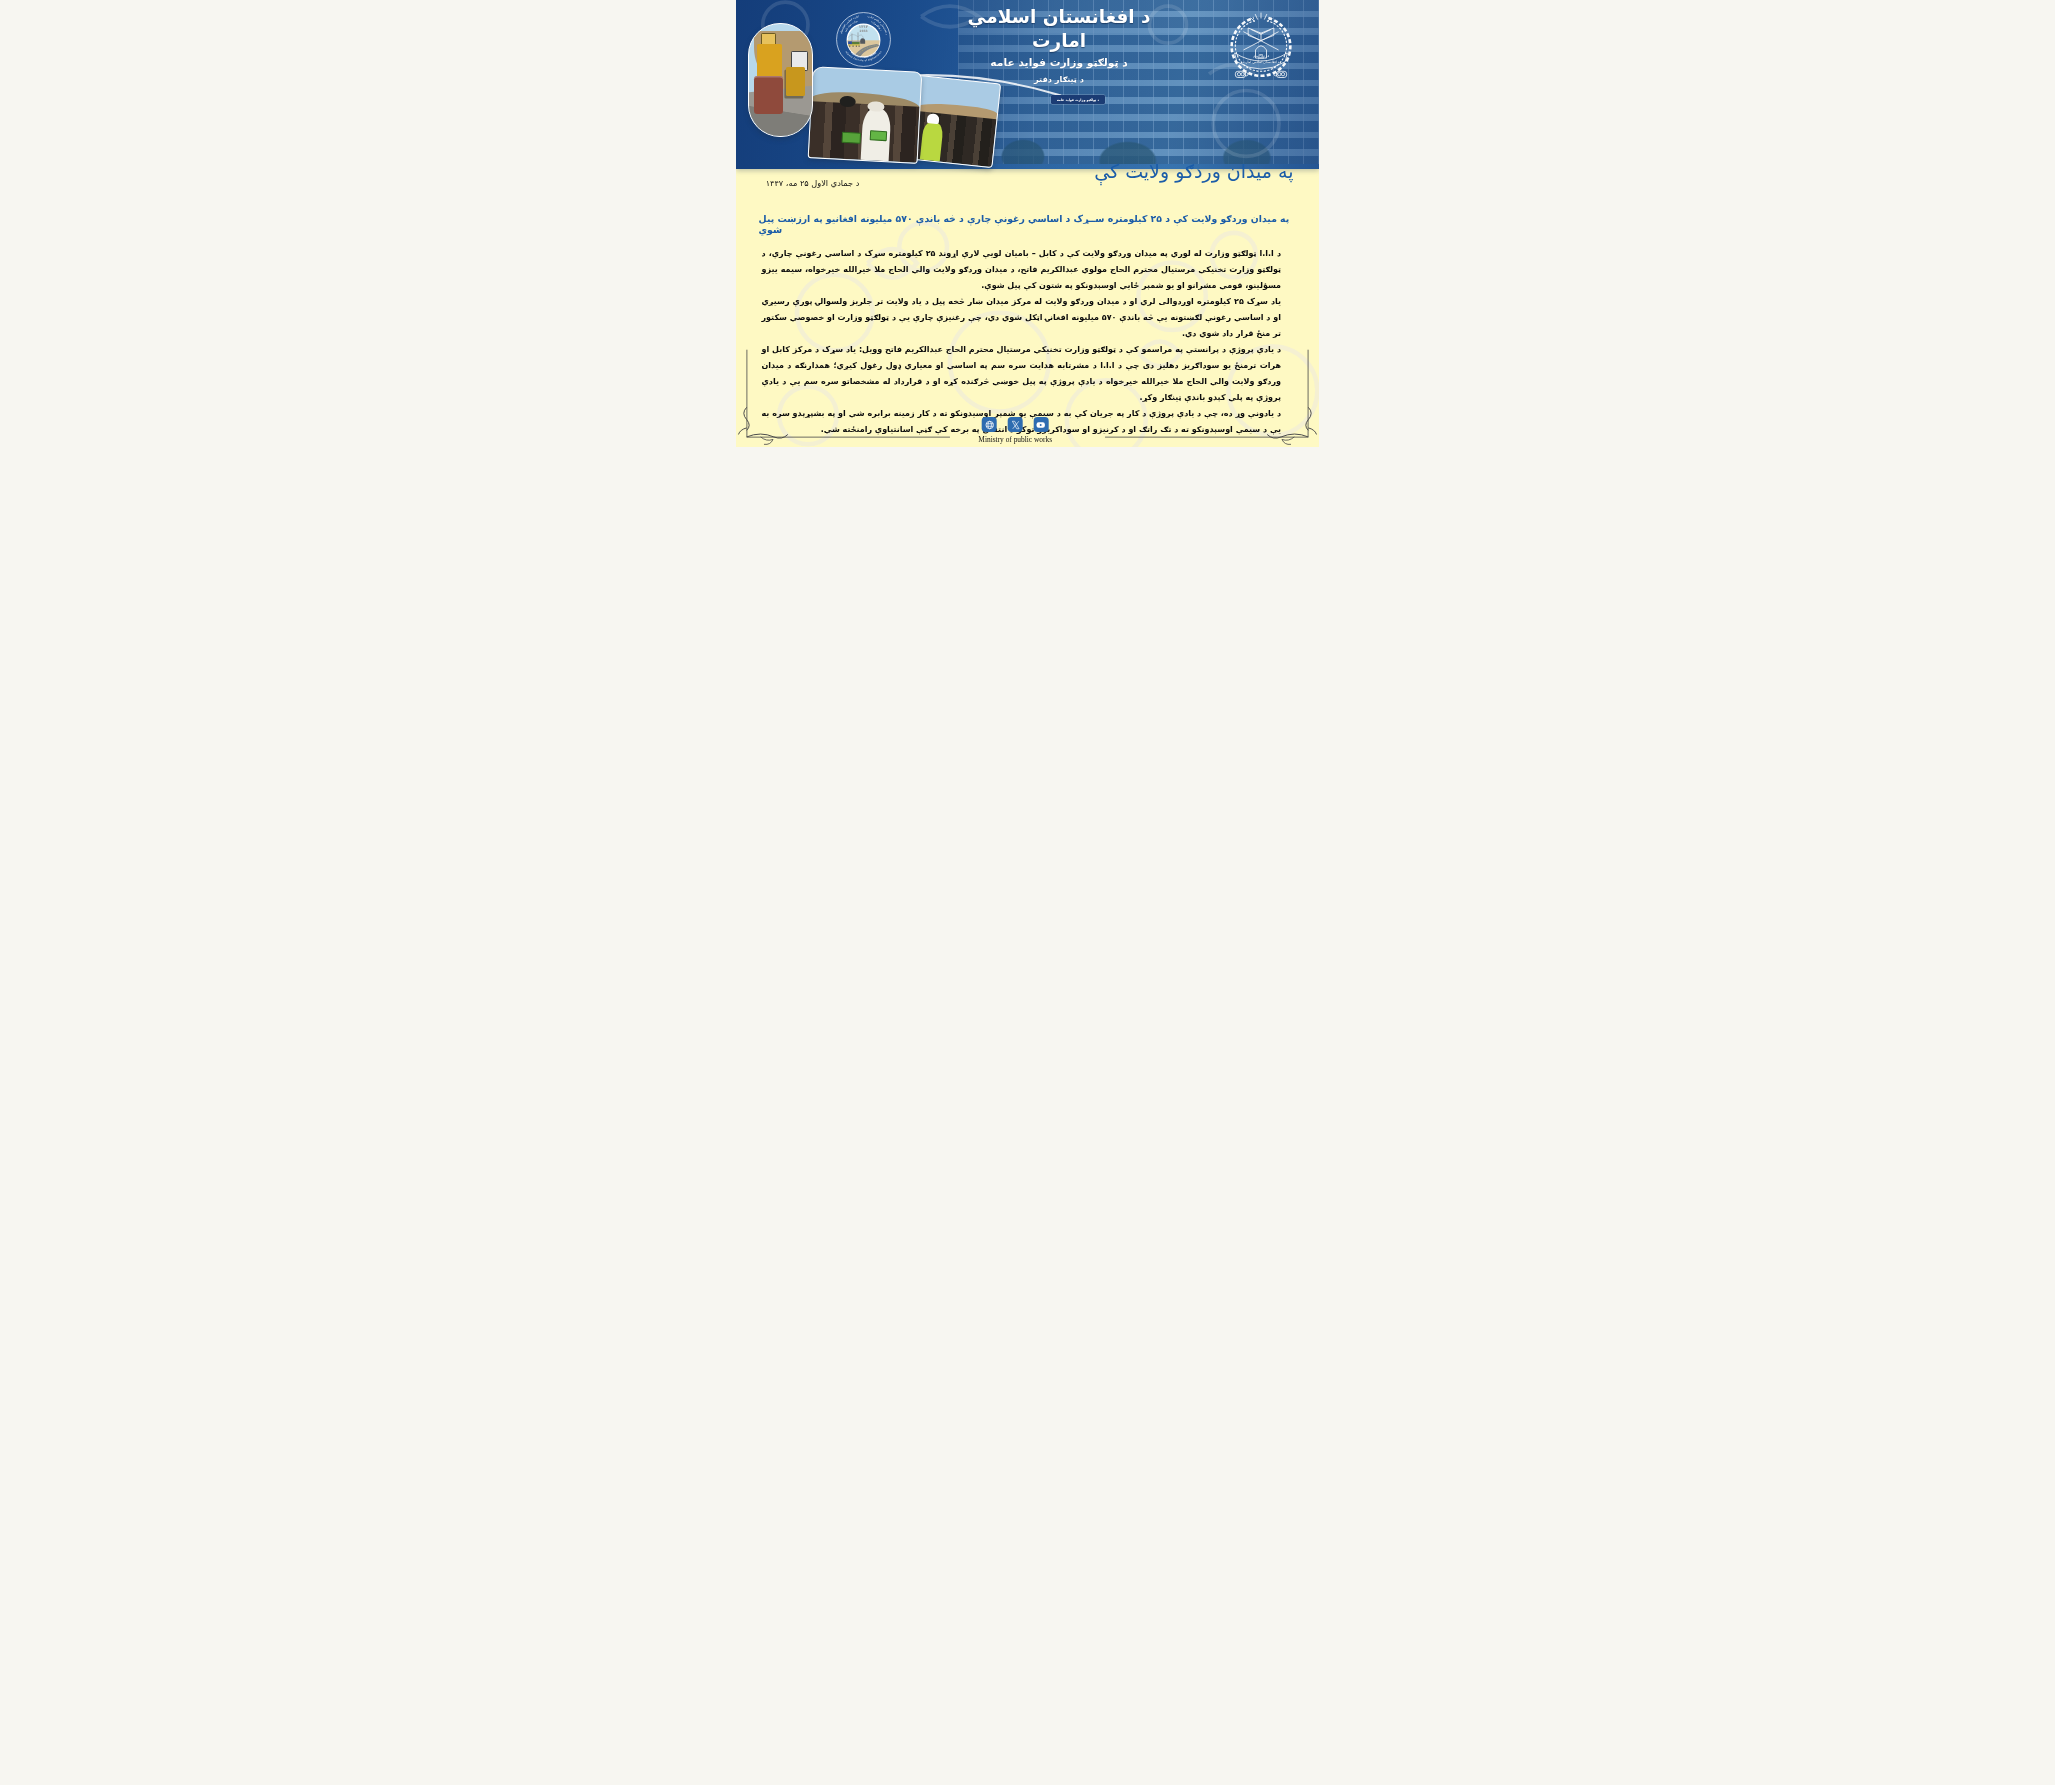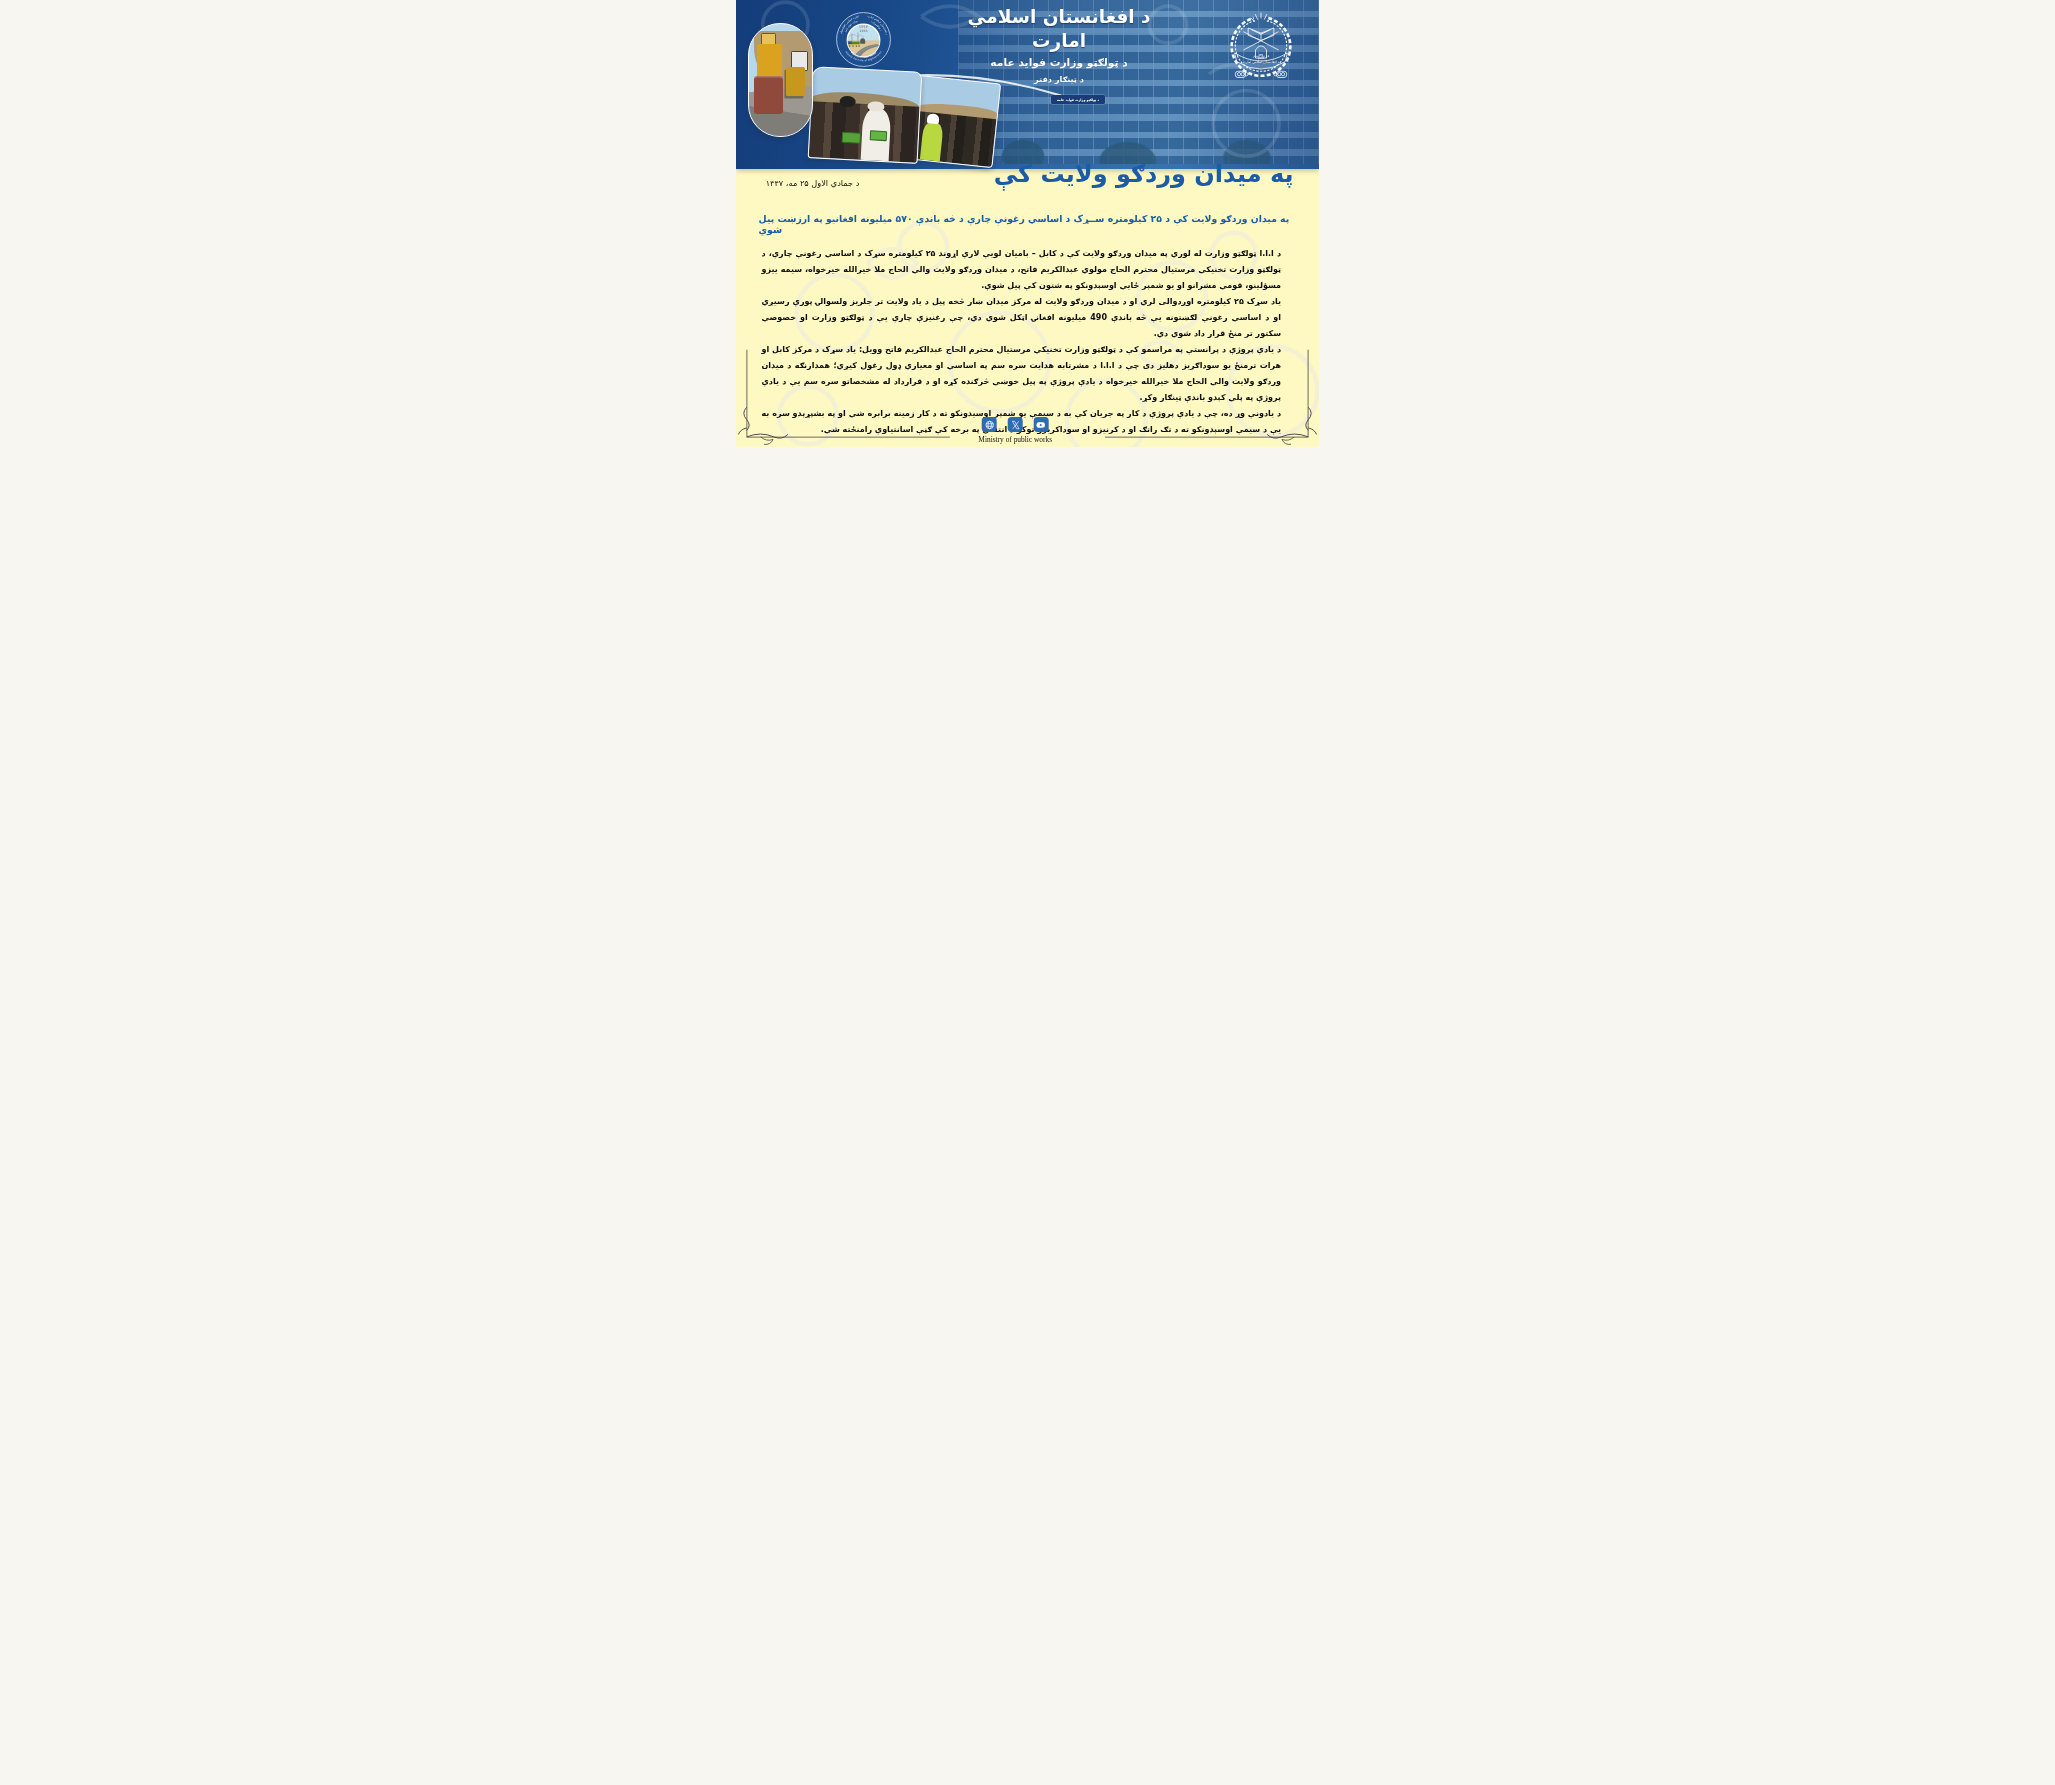--- a/index.html
+++ b/index.html
@@ -64,21 +64,21 @@
   .officials .gift1{position:absolute;left:30%;bottom:18%;width:15%;height:10%;background:#57a33a;border:0.4px solid #2f6b1e;border-radius:0.8px;}
   .officials .gift2{position:absolute;left:56%;bottom:22%;width:13%;height:9%;background:#63b545;border:0.4px solid #2f6b1e;border-radius:0.8px;}
   .photo.crowd{left:177px;top:79px;width:82px;height:83px;transform:rotate(6deg);border-radius:4.1px;z-index:4;background:#aacbe4;}
   .crowd .mnt{position:absolute;left:0;top:30%;width:100%;height:18%;background:#b49a70;border-radius:50% 30% 0 0;}
   .crowd .ppl{position:absolute;left:0;bottom:0;width:100%;height:58%;
     background:repeating-linear-gradient(90deg,#2f2924 0 10.7px,#4a4036 10.7px 16.4px,#23201c 16.4px 26px);}
   .crowd .vest{position:absolute;left:12%;bottom:0;width:24%;height:46%;background:#b9d840;border-radius:35% 35% 0 0;}
   .crowd .helmet{position:absolute;left:16%;bottom:44%;width:15%;height:13%;background:#fdfdfd;border-radius:50% 50% 20% 20%;}
   
   .date-line{position:absolute;left:29px;top:178px;width:95px;text-align:center;font-size:8.2px;font-weight:normal;color:#121212;z-index:7;direction:rtl;}
-  .headline{position:absolute;right:25.5px;top:160px;font-size:24px;font-weight:bold;color:#1b5ca8;z-index:7;direction:rtl;text-align:right;letter-spacing:0.2px;margin-left:31px;}
+  .headline{position:absolute;right:25.5px;top:160px;font-size:19px;font-weight:normal;color:#1b5ca8;z-index:7;direction:rtl;text-align:right;letter-spacing:0.2px;margin-left:31px;}
   .subheadline{position:absolute;left:22.6px;right:22.6px;top:213px;text-align:left;font-size:9.3px;font-weight:bold;color:#1b5ca8;z-index:7;direction:rtl;}
   .body-text{position:absolute;left:25.5px;right:38px;top:246px;z-index:7;direction:rtl;
     font-size:8px;font-weight:bold;color:#0c0c0c;line-height:2.0;text-align:justify;}
   .body-text p{margin:0;}
   
   .footer{position:absolute;left:0;right:0;top:417px;z-index:8;text-align:center;transform:translateX(-12.3px);}
   .icons{display:flex;justify-content:center;gap:10.7px;}
   .sicon{width:15px;height:15px;border-radius:3.7px;background:#2e6cb0;display:flex;align-items:center;justify-content:center;cursor:pointer;}
   .caption{margin-top:2.9px;font-family:"Liberation Serif","DejaVu Serif",serif;font-size:7.4px;color:#111;direction:ltr;}
   
@@ -222,21 +222,21 @@
   </div>
 
   <div class="date-line">د جمادي الاول ۲۵ مه، ۱۴۴۷</div>
 
   <div class="headline">په میدان وردګو ولایت کې</div>
 
   <div class="subheadline">په میدان وردګو ولایت کې د ۲۵ کیلومتره ســړک د اساسي رغونې چارې د څه باندې ۵۷۰ میلیونه افغانیو په ارزښت پیل شوي</div>
 
   <div class="body-text">
     <p>د ا.ا.ا ټولګټو وزارت له لوري په میدان وردګو ولایت کې د کابل – بامیان لویې لارې اړوند ۲۵ کیلومتره سړک د اساسي رغونې چارې، د ټولګټو وزارت تخنیکي مرستیال محترم الحاج مولوي عبدالکریم فاتح، د میدان وردګو ولایت والي الحاج ملا خیرالله خیرخواه، سیمه ییزو مسؤلینو، قومي مشرانو او یو شمېر ځایي اوسېدونکو په شتون کې پیل شوې.</p>
-    <p>یاد سړک ۲۵ کیلومتره اوږدوالی لري او د میدان وردګو ولایت له مرکز میدان ښار څخه پیل د یاد ولایت تر جلریز ولسوالۍ پورې رسیږي او د اساسي رغونې لګښتونه یې څه باندې 490 میلیونه افغانۍ اټکل شوي دي، چې رغنیزې چارې یې د ټولګټو وزارت او خصوصي سکتور تر منځ قرار داد شوي دي.</p>
+    <p>یاد سړک ۲۵ کیلومتره اوږدوالی لري او د میدان وردګو ولایت له مرکز میدان ښار څخه پیل د یاد ولایت تر جلریز ولسوالۍ پورې رسیږي او د اساسي رغونې لګښتونه یې څه باندې ۵۷۰ میلیونه افغانۍ اټکل شوي دي، چې رغنیزې چارې یې د ټولګټو وزارت او خصوصي سکتور تر منځ قرار داد شوي دي.</p>
     <p>د یادې پروژې د پرانستې په مراسمو کې د ټولګټو وزارت تخنیکي مرستیال محترم الحاج عبدالکریم فاتح وویل: یاد سړک د مرکز کابل او هرات ترمنځ یو سوداګریز دهلیز دی چې د ا.ا.ا د مشرتابه هدایت سره سم په اساسي او معیاري ډول رغول کیږي؛ همدارنګه د میدان وردګو ولایت والي الحاج ملا خیرالله خیرخواه د یادې پروژې په پیل خوښي څرګنده کړه او د قرارداد له مشخصاتو سره سم یې د یادې پروژې په پلي کېدو باندې ټینګار وکړ.</p>
     <p>د یادونې وړ ده، چې د یادې پروژې د کار په جریان کې به د سیمې یو شمېر اوسیدونکو ته د کار زمینه برابره شي او په بشپړېدو سره به یې د سیمې اوسېدونکو ته د تګ راتګ او د کرنیزو او سوداکریزو توکو د انتقال په برخه کې ګڼې اسانتیاوې رامنځته شي.</p>
   </div>
 
   <div class="footer">
     <div class="icons">
       <a class="sicon">
         <svg width="10" height="10" viewBox="0 0 24 24">
           <rect x="2" y="5.5" width="20" height="13" rx="5" fill="#ffffff"></rect>
           <polygon points="10,9 16,12 10,15" fill="#2e6cb0"></polygon>

